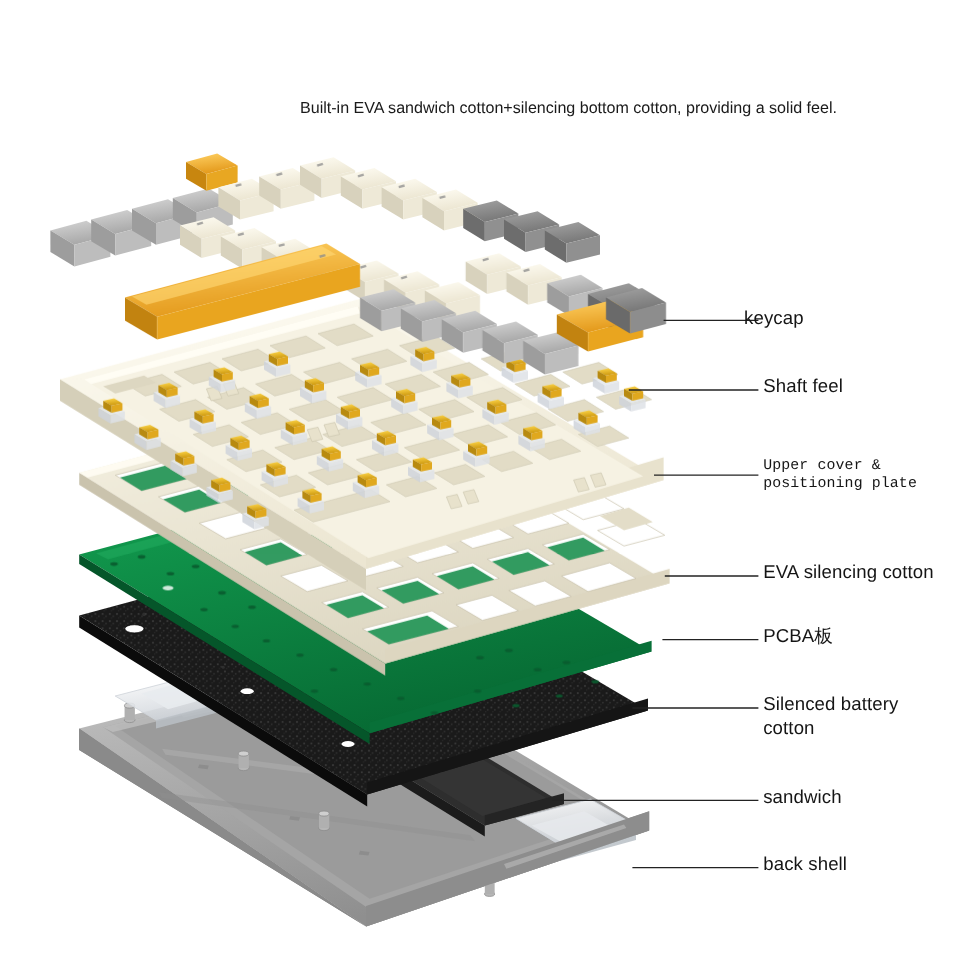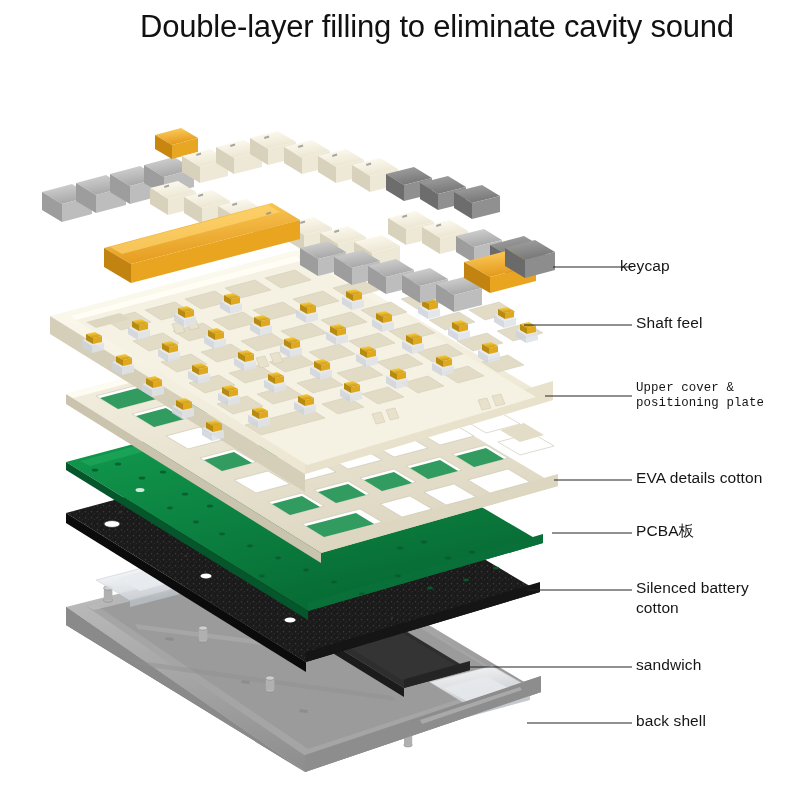--- a/index.html
+++ b/index.html
@@ -874,26 +874,26 @@
       <line x1="524" y1="325" x2="632" y2="325"></line>
       <line x1="545" y1="396" x2="632" y2="396"></line>
       <line x1="554" y1="480" x2="632" y2="480"></line>
       <line x1="552" y1="533" x2="632" y2="533"></line>
       <line x1="527" y1="590" x2="632" y2="590"></line>
       <line x1="460" y1="667" x2="632" y2="667"></line>
       <line x1="527" y1="723" x2="632" y2="723"></line>
     </g>
   </svg>
 
-  <div class="title">Double-layer filling to eliminate cavity sound</div>
+  <div class="subtitle">Built-in EVA sandwich cotton+silencing bottom cotton, providing a solid feel.</div>
 
   <div class="callout" style="left:620px; top:256px;">keycap</div>
   <div class="callout" style="left:636px; top:313px;">Shaft feel</div>
   <div class="callout small" style="left:636px; top:381px;font-family:Liberation Mono, monospace;">Upper cover &amp;
 positioning plate</div>
-  <div class="callout" style="left:636px; top:468px;">EVA details cotton</div>
+  <div class="callout" style="left:636px; top:468px;">EVA silencing cotton</div>
   <div class="callout" style="left:636px; top:521px;">PCBA板</div>
   <div class="callout" style="left:636px; top:578px;">Silenced battery
 cotton</div>
   <div class="callout" style="left:636px; top:655px;">sandwich</div>
   <div class="callout" style="left:636px; top:711px;">back shell</div>
 
 </div>
 
 </body></html>

